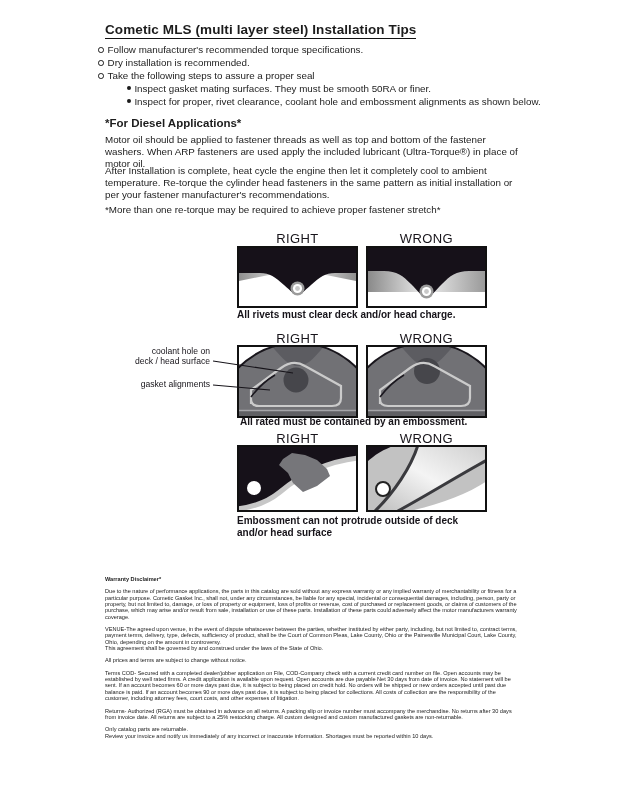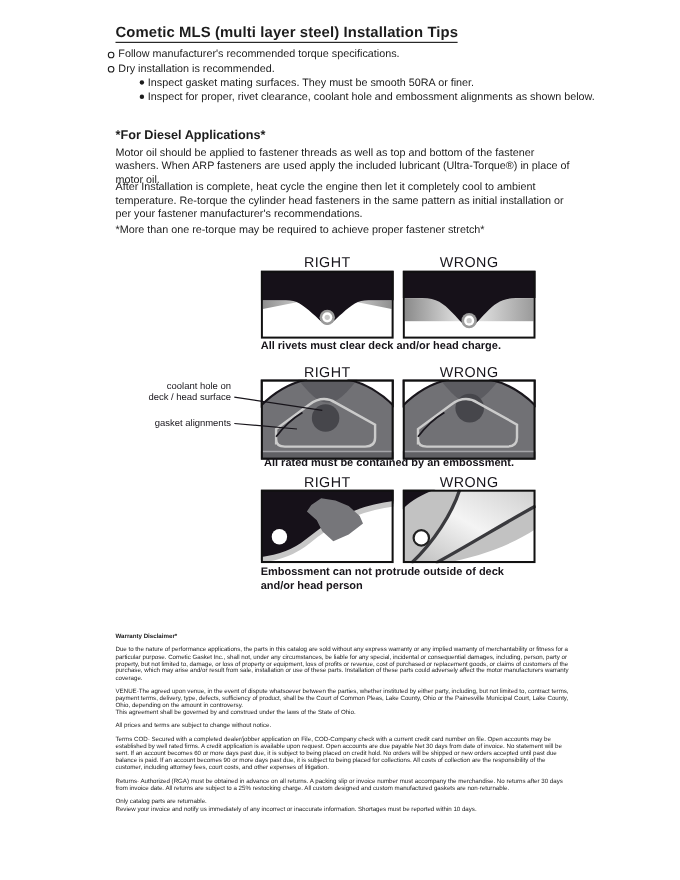--- a/index.html
+++ b/index.html
@@ -49,20 +49,24 @@
   <div class="abs doc-title">Cometic MLS (multi layer steel) Installation Tips</div>
 
   <div class="abs tips">
     <div class="tip-row">
       <span class="o-bullet"></span>
       <span>Follow manufacturer's recommended torque specifications.</span>
     </div>
     <div class="tip-row">
       <span class="o-bullet"></span>
       <span>Dry installation is recommended.</span>
+    </div>
+    <div class="tip-row">
+      <span class="o-bullet"></span>
+      <span>Take the following steps to assure a proper seal</span>
     </div>
     <div class="tip-row sub">
       <span class="f-bullet"></span>
       <span>Inspect gasket mating surfaces.  They must be smooth 50RA or finer.</span>
     </div>
     <div class="tip-row sub">
       <span class="f-bullet"></span>
       <span>Inspect for proper, rivet clearance, coolant hole and embossment alignments as shown below.</span>
     </div>
   </div>
@@ -195,21 +199,21 @@
       <path d="M52,0 C45,22 28,48 8,67" stroke="#3a3a3e" stroke-width="3" fill="none"></path>
       <path d="M121,15 C95,29 58,52 30,67" stroke="#3a3a3e" stroke-width="3" fill="none"></path>
       <path d="M0,0 H30 C18,4 8,10 0,18 Z" fill="#161119"></path>
       <circle cx="17" cy="44" r="7" fill="#ffffff" stroke="#222222" stroke-width="2"></circle>
       <rect x="1" y="1" width="119" height="65" fill="none" stroke="#111111" stroke-width="2"></rect>
     </svg>
   </div>
 
   <div class="abs caption" style="left:237px;top:515px;">
     <div>Embossment can not protrude outside of deck</div>
-    <div>and/or head person</div>
+    <div>and/or head surface</div>
   </div>
 
   <div class="abs legal">
     <div class="lg-h">Warranty Disclaimer*</div>
     <div class="lg-p">Due to the nature of performance applications, the parts in this catalog are sold without any express warranty or any implied warranty of merchantability or fitness for a particular purpose.  Cometic Gasket Inc., shall not, under any circumstances, be liable for any special, incidental or consequential damages, including, person, party or property, but not limited to, damage, or loss of property or equipment, loss of profits or revenue, cost of purchased or replacement goods, or claims of customers of the purchase, which may arise and/or result from sale, installation or use of these parts.  Installation of these parts could adversely affect the motor manufacturers warranty coverage.</div>
     <div class="lg-p tight">VENUE-The agreed upon venue, in the event of dispute whatsoever between the parties, whether instituted by either party, including, but not limited to, contract terms, payment terms, delivery, type, defects, sufficiency of product, shall be the Court of Common Pleas, Lake County, Ohio or the Painesville Municipal Court, Lake County, Ohio, depending on the amount in controversy.</div>
     <div class="lg-p">This agreement shall be governed by and construed under the laws of the State of Ohio.</div>
     <div class="lg-p">All prices and terms are subject to change without notice.</div>
     <div class="lg-p">Terms COD- Secured with a completed dealer/jobber application on File, COD-Company check with a current credit card number on file.  Open accounts may be established by well rated firms.  A credit application is available upon request.  Open accounts are due payable Net 30 days from date of invoice.  No statement will be sent.  If an account becomes 60 or more days past due, it is subject to being placed on credit hold.  No orders will be shipped or new orders accepted until past due balance is paid.  If an account becomes 90 or more days past due, it is subject to being placed for collections.  All costs of collection are the responsibility of the customer, including attorney fees, court costs, and other expenses of litigation.</div>
     <div class="lg-p">Returns- Authorized (RGA) must be obtained in advance on all returns.  A packing slip or invoice number must accompany the merchandise.  No returns after 30 days from invoice date.  All returns are subject to a 25% restocking charge.  All custom designed and custom manufactured gaskets are non-returnable.</div>

